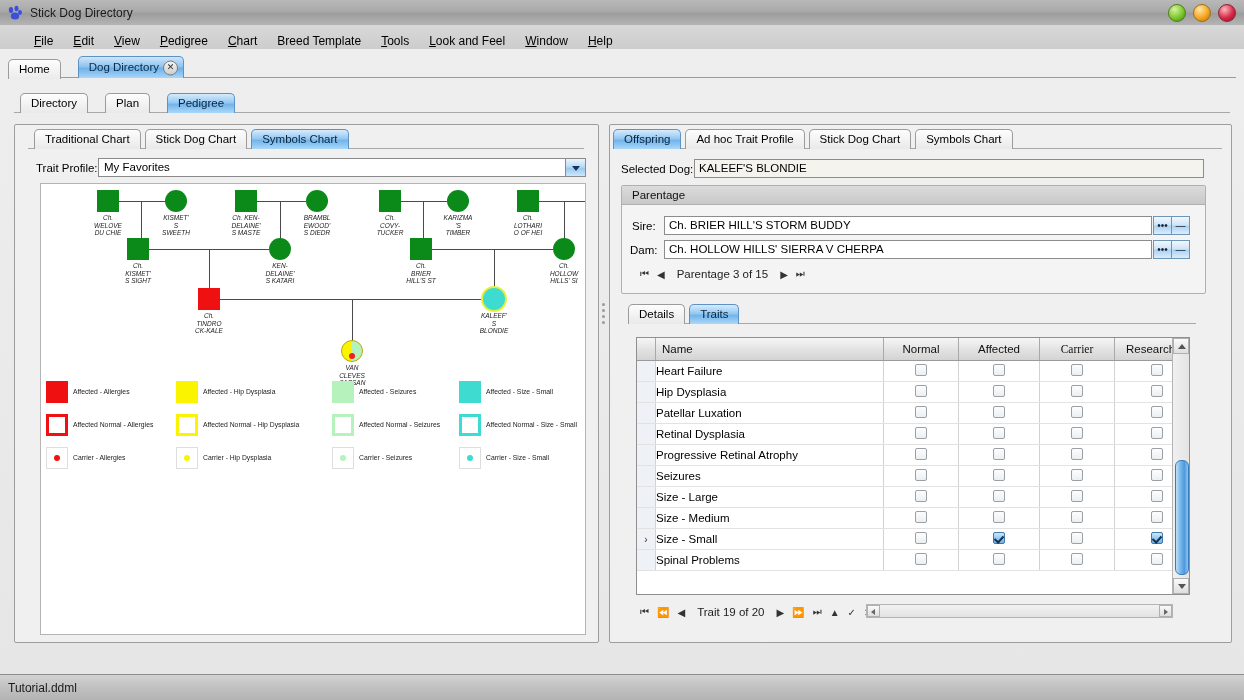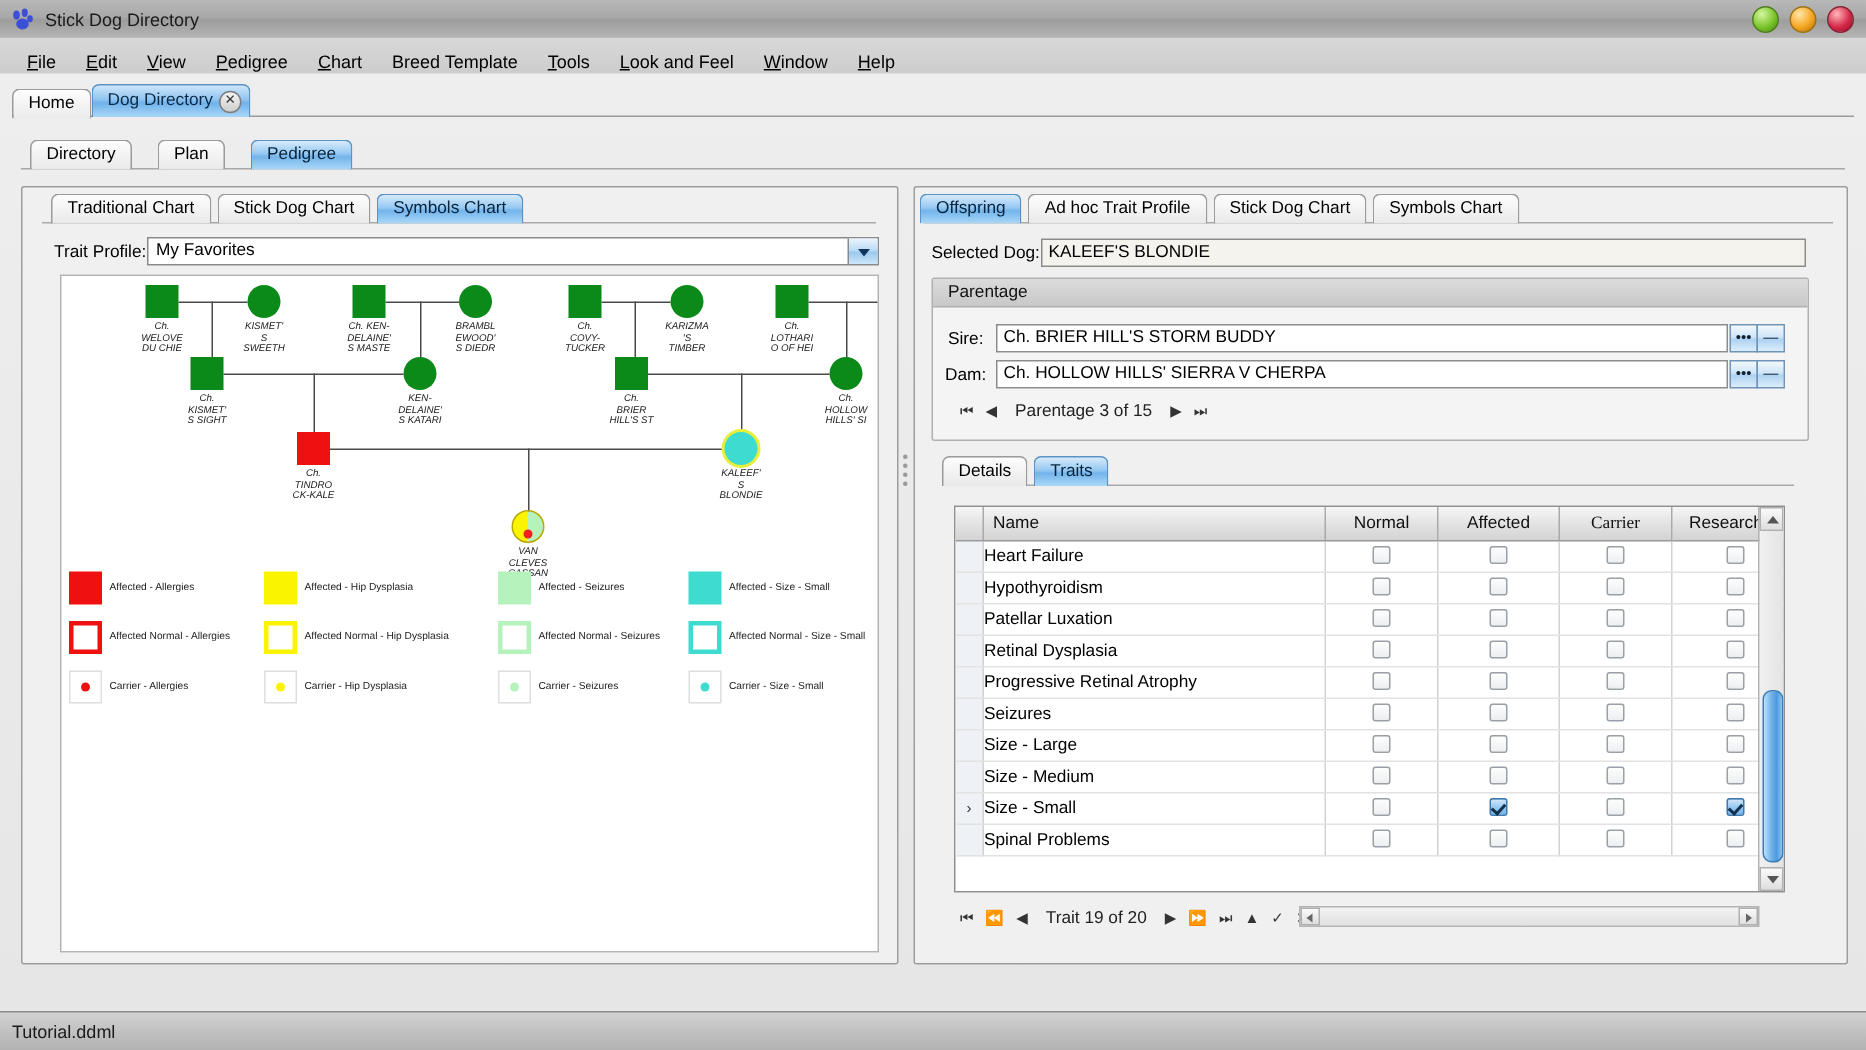--- a/index.html
+++ b/index.html
@@ -24,39 +24,39 @@
   .win-btn{width:16px;height:16px;border-radius:50%;}
   .win-min{background:radial-gradient(circle at 35% 28%,#d4f5a0 0%,#7dc62c 55%,#3f8a0e 100%);border:1px solid #4e7f1b;}
   .win-max{background:radial-gradient(circle at 35% 28%,#ffe7a8 0%,#f5a623 55%,#b06f05 100%);border:1px solid #9c7212;}
   .win-close{background:radial-gradient(circle at 35% 28%,#ffb8b8 0%,#d6294a 55%,#8e0f26 100%);border:1px solid #8c2133;}
 
   
   .menubar{
     position:absolute;left:0;top:25px;width:1244px;height:33px;
     background:linear-gradient(to bottom,#d8d8d8 0%,#c9c9c9 100%);
     border-bottom:1px solid #9a9a9a;
-    display:flex;align-items:center;padding-left:8px;box-sizing:border-box;
+    display:flex;align-items:center;padding-left:24px;box-sizing:border-box;
   }
   .menu-item{padding:3px 10px;font-size:12px;color:#000;cursor:default;}
   .menu-item u{text-decoration:underline;}
 
   
   .content{
     position:absolute;left:0;top:49px;width:1244px;height:625px;
     background:#ece9d8;
     background:linear-gradient(to bottom,#eeeeee 0%,#e6e6e6 100%);
   }
 
   
   .wintabs{position:absolute;left:8px;top:56px;height:22px;display:flex;align-items:flex-end;}
   .wintab{
     height:19px;line-height:19px;padding:0 10px;font-size:11.5px;
     border:1px solid #9b9b9b;border-bottom:none;
     border-radius:5px 5px 0 0;background:linear-gradient(to bottom,#fdfdfd,#ebebeb);
-    margin-right:0;position:relative;top:1px;
+    margin-right:17px;position:relative;top:1px;
   }
   .wintab.active{
     background:linear-gradient(to bottom,#cfe6fb 0%,#8fc4f0 45%,#6fb2ea 55%,#a9d6f7 100%);
     border-color:#5d93c4;color:#0a2a47;height:21px;line-height:21px;top:0;
     padding-right:24px;
   }
   .tab-close{
     position:absolute;right:5px;top:50%;transform:translateY(-50%);
     width:13px;height:13px;border-radius:50%;
     background:linear-gradient(to bottom,#f4f4f4,#cdcdcd);
@@ -511,21 +511,21 @@
           <tr>
             <td class="gutter"></td>
             <td class="namecell">Heart Failure</td>
             <td style="text-align: center;"><span class="cb"></span></td>
             <td style="text-align: center;"><span class="cb"></span></td>
             <td style="text-align: center;"><span class="cb"></span></td>
             <td style="text-align: center;"><span class="cb"></span></td>
           </tr>
           <tr>
             <td class="gutter"></td>
-            <td class="namecell">Hypothyroidism</td>
+            <td class="namecell">Hip Dysplasia</td>
             <td style="text-align: center;"><span class="cb"></span></td>
             <td style="text-align: center;"><span class="cb"></span></td>
             <td style="text-align: center;"><span class="cb"></span></td>
             <td style="text-align: center;"><span class="cb"></span></td>
           </tr>
           <tr>
             <td class="gutter"></td>
             <td class="namecell">Patellar Luxation</td>
             <td style="text-align: center;"><span class="cb"></span></td>
             <td style="text-align: center;"><span class="cb"></span></td>

